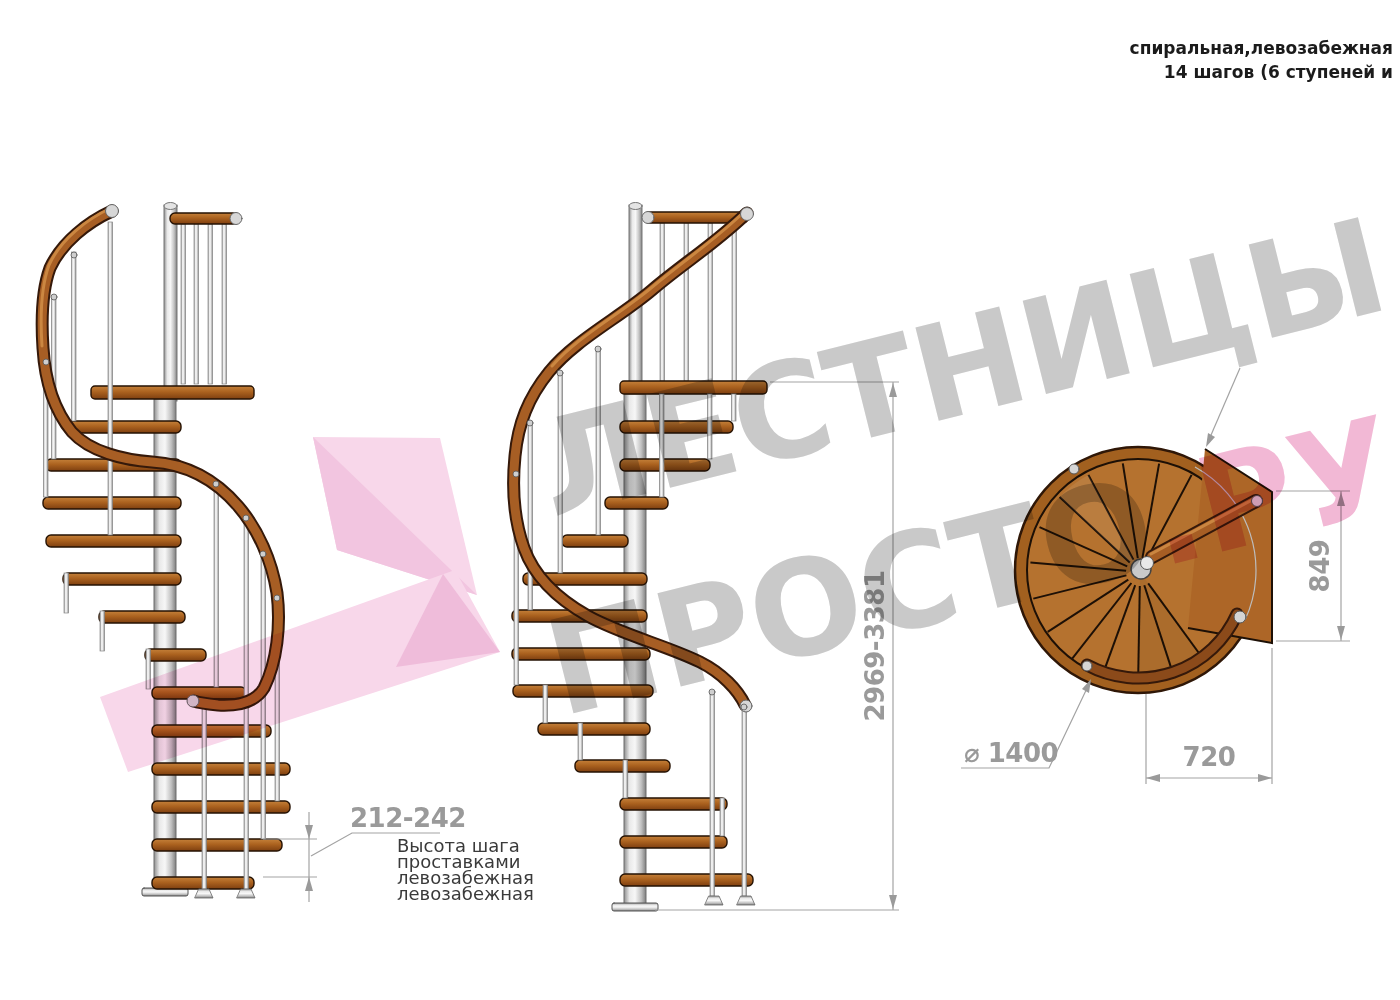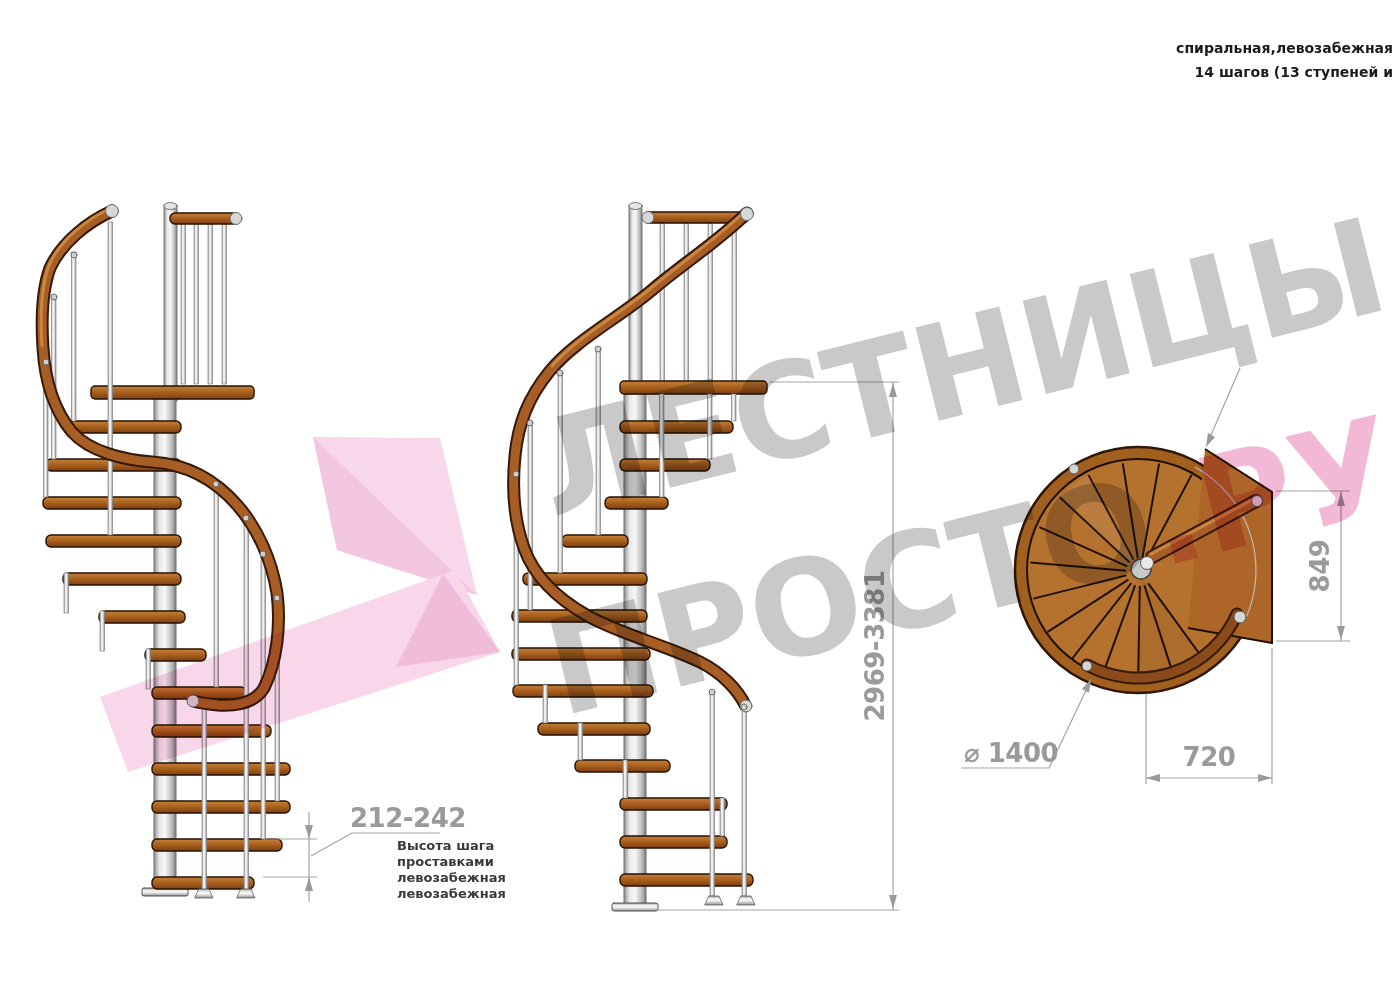--- a/index.html
+++ b/index.html
@@ -1,24 +1,24 @@
 <!DOCTYPE html>
 <html><head>
 <meta charset="utf-8">
 <style>
   html,body{margin:0;padding:0;background:#fff;}
   #canvas{position:relative;width:1400px;height:1000px;background:#ffffff;overflow:hidden;
           font-family:"DejaVu Sans","Liberation Sans",sans-serif;}
   #drawing{position:absolute;left:0;top:0;}
   
   .title-block{position:absolute;top:36px;right:7px;text-align:right;
-    font-size:14px;line-height:24px;font-weight:600;color:#1b1b1b;}
+    font-size:17px;line-height:24px;font-weight:600;color:#1b1b1b;}
   
   .note-block{position:absolute;left:397px;top:838px;text-align:left;
-    font-size:13px;line-height:16px;font-weight:700;color:#3a3a3a;}
+    font-size:18px;line-height:16px;font-weight:400;color:#3a3a3a;}
   
   .wm{position:absolute;left:0;top:0;width:1400px;height:1000px;pointer-events:none;
       mix-blend-mode:multiply;}
   .wm-line{position:absolute;white-space:nowrap;font-weight:bold;
     font-family:"DejaVu Sans","Liberation Sans",sans-serif;
     font-size:132px;letter-spacing:0px;color:#c9c9c9;transform-origin:left top;}
   .wm-line1{left:522px;top:398px;transform:rotate(-14deg);}
   .wm-line2{left:532px;top:597px;transform:rotate(-14deg);}
   .wm-pink{color:#f2b8d5;}
   svg text{font-family:"DejaVu Sans","Liberation Sans",sans-serif;}
@@ -282,21 +282,21 @@
   </g>
 
   <g>
     <line class="dimline" x1="1240" y1="368" x2="1208" y2="442"></line>
     <polygon class="dimarrow" points="1206,447 1215,437 1208,433"></polygon>
   </g>
 </svg>
 
 <div class="title-block">
   <div>спиральная,левозабежная</div>
-  <div>14 шагов (13 ступеней и</div>
+  <div>14 шагов (6 ступеней и</div>
 </div>
 
 <div class="note-block">
   <div>Высота шага</div>
   <div>проставками</div>
   <div>левозабежная</div>
   <div>левозабежная</div>
 </div>
 
 <div class="wm">

